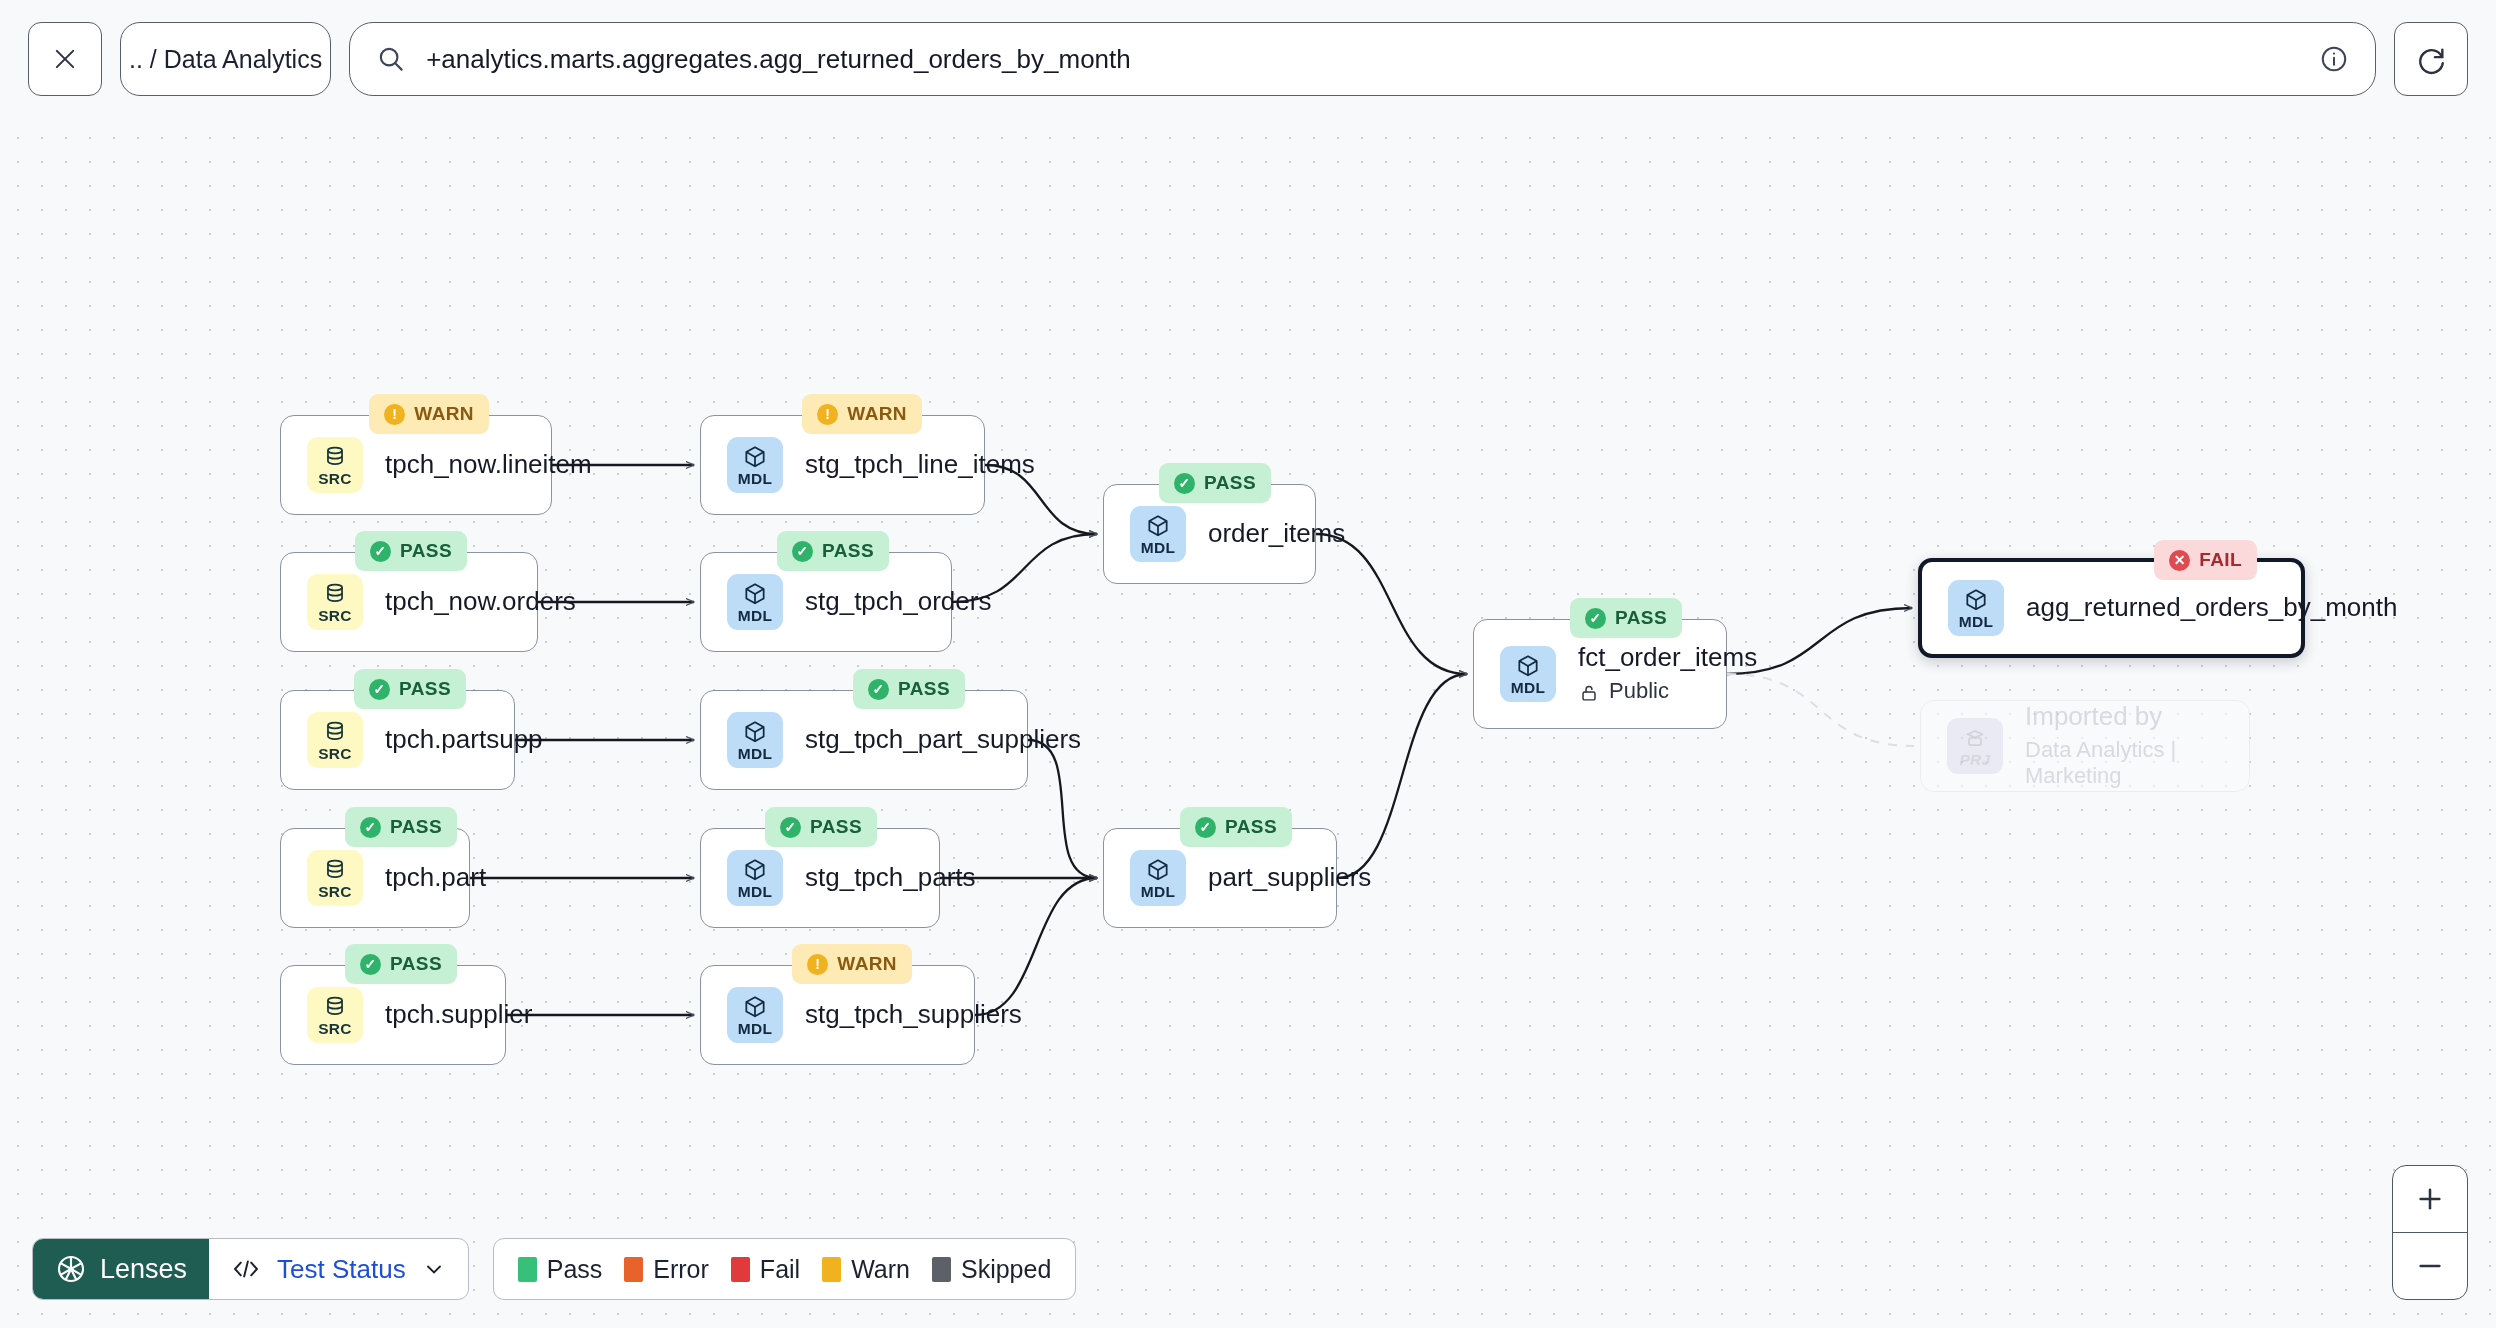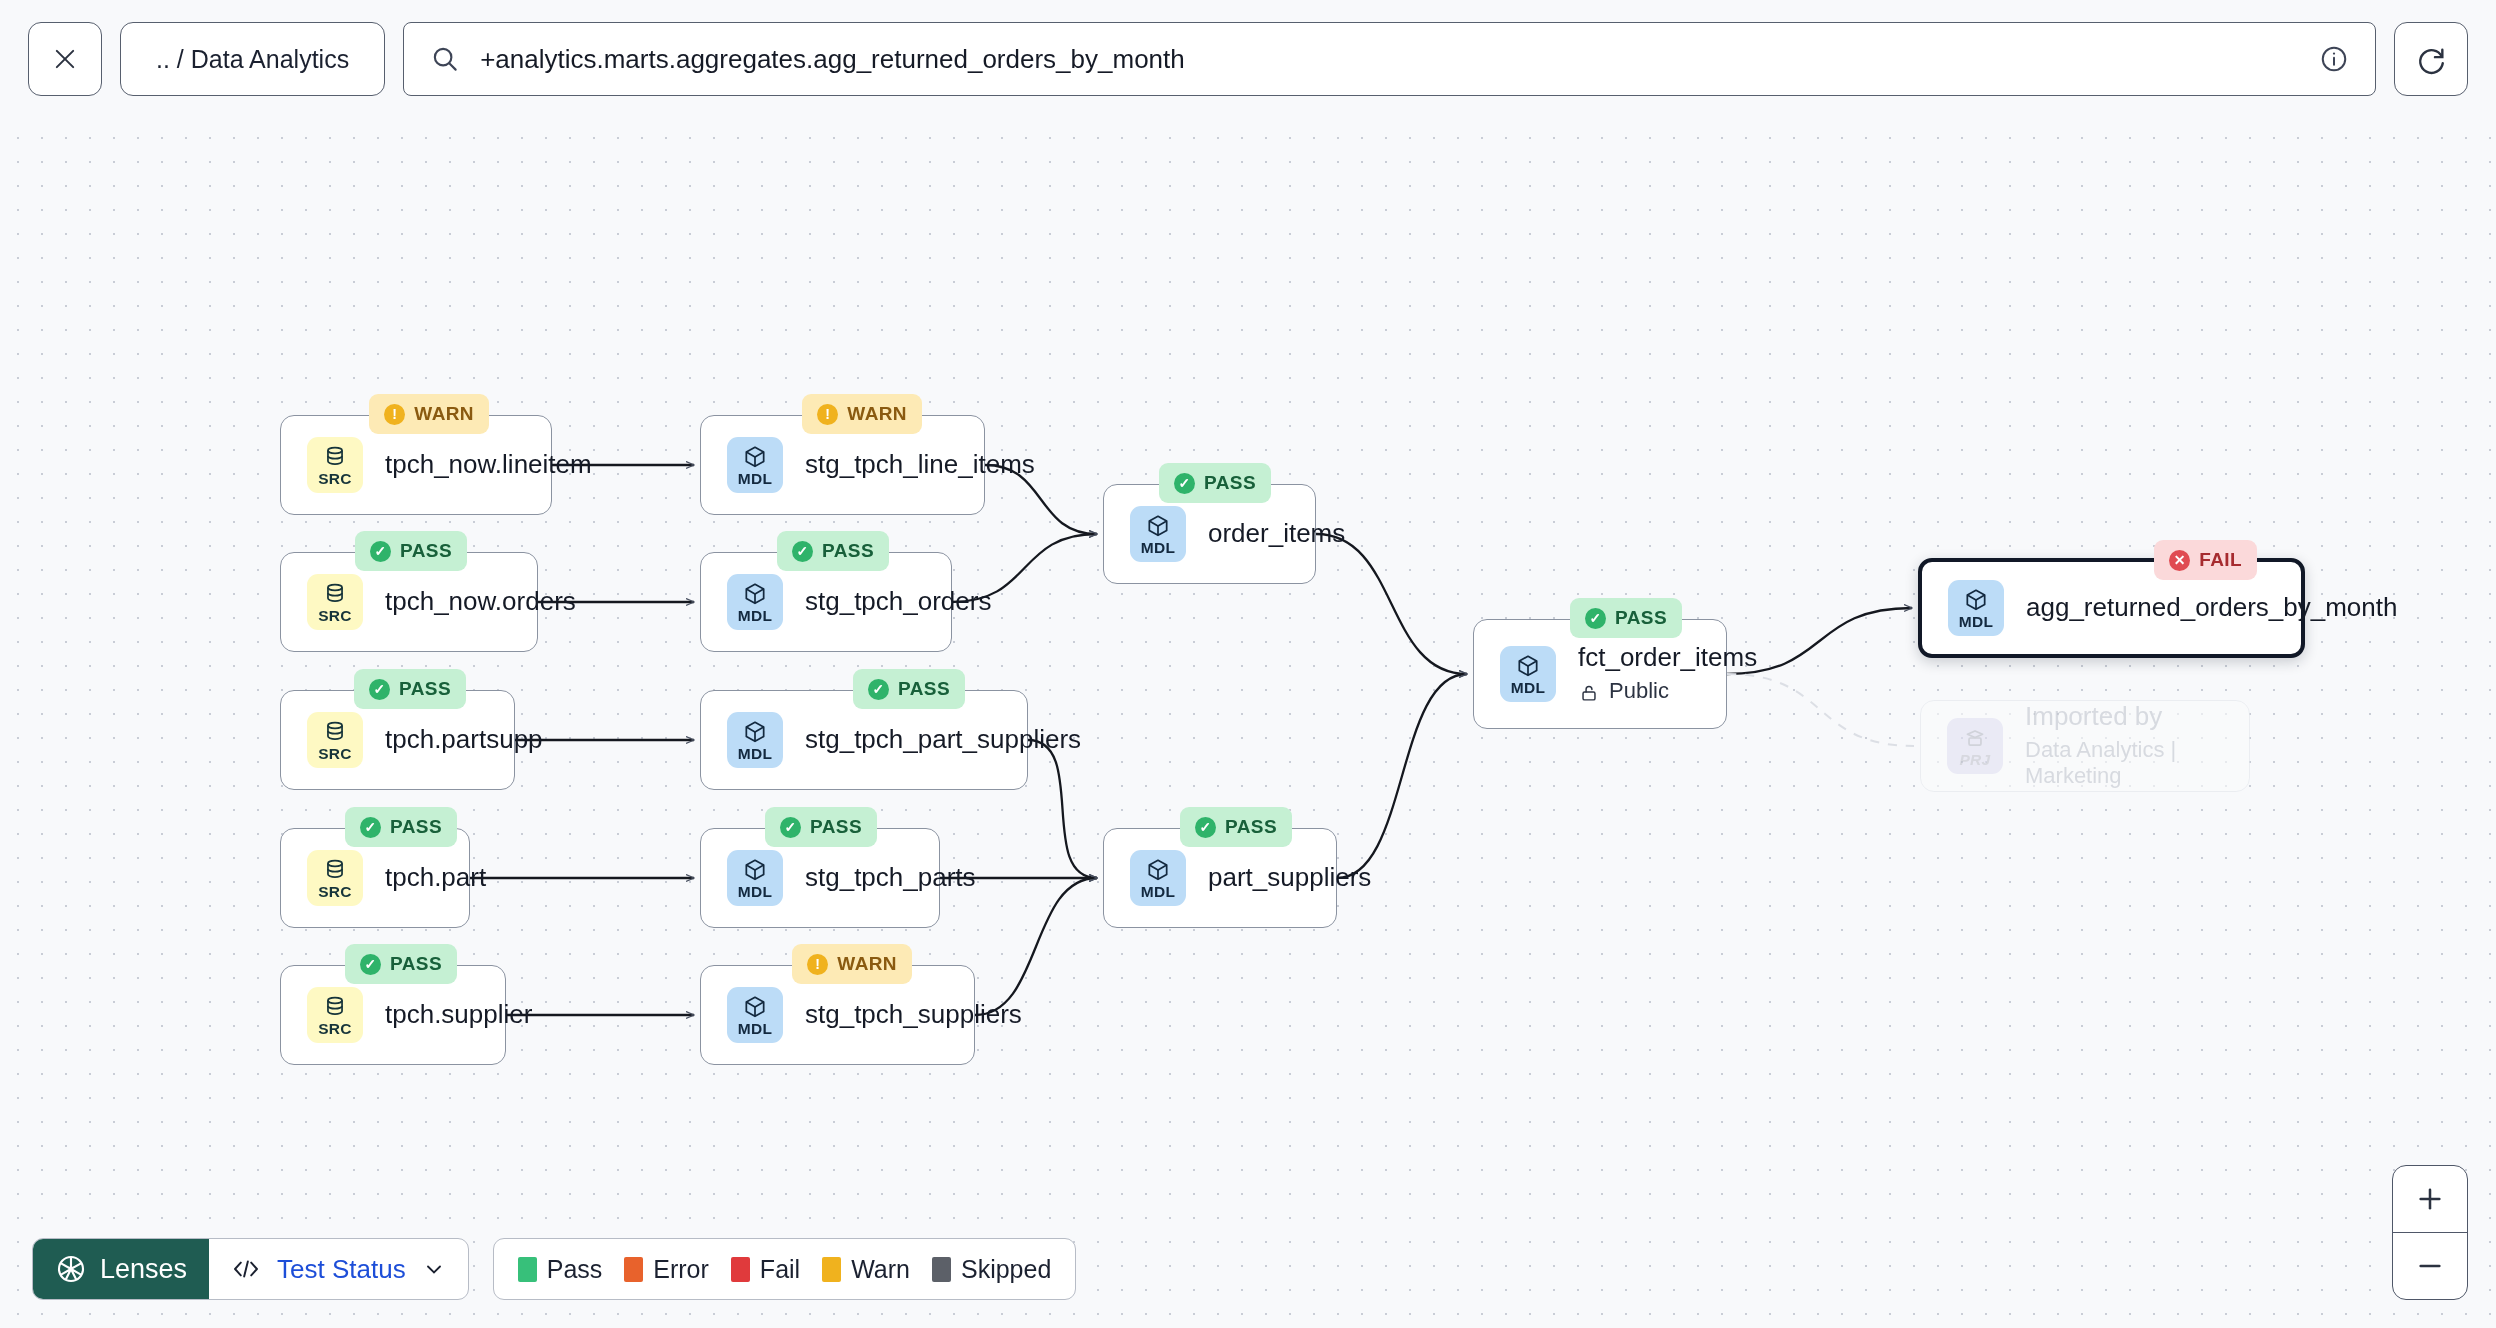--- a/index.html
+++ b/index.html
@@ -33,33 +33,33 @@
   .tb-btn {
     height: 74px; min-width: 74px;
     background: #ffffff;
     border: 1.6px solid #575f6e;
     border-radius: 13px;
     display: flex; align-items: center; justify-content: center;
     cursor: pointer;
     color: #2b3240;
   }
   .tb-breadcrumb {
-    height: 74px; padding: 0 35px;
+    height: 74px; padding: 0 8px;
     background: #ffffff;
     border: 1.6px solid #575f6e;
-    border-radius: 13px;
+    border-radius: 20px;
     display: flex; align-items: center;
     font-size: 25px; color: #1b2130;
     cursor: pointer; white-space: nowrap;
   }
   .tb-search {
     flex: 1 1 auto; height: 74px;
     background: #ffffff;
     border: 1.6px solid #575f6e;
-    border-radius: 8px;
+    border-radius: 24px;
     display: flex; align-items: center;
     padding: 0 26px 0 26px; gap: 20px;
     min-width: 0;
   }
   .tb-search .q { font-size: 26px; color: #151a26; white-space: nowrap;
                   overflow: hidden; text-overflow: ellipsis; flex: 1 1 auto;
                   background: none; border: none; outline: none;
                   font-family: "Liberation Sans", sans-serif; }
 
   

